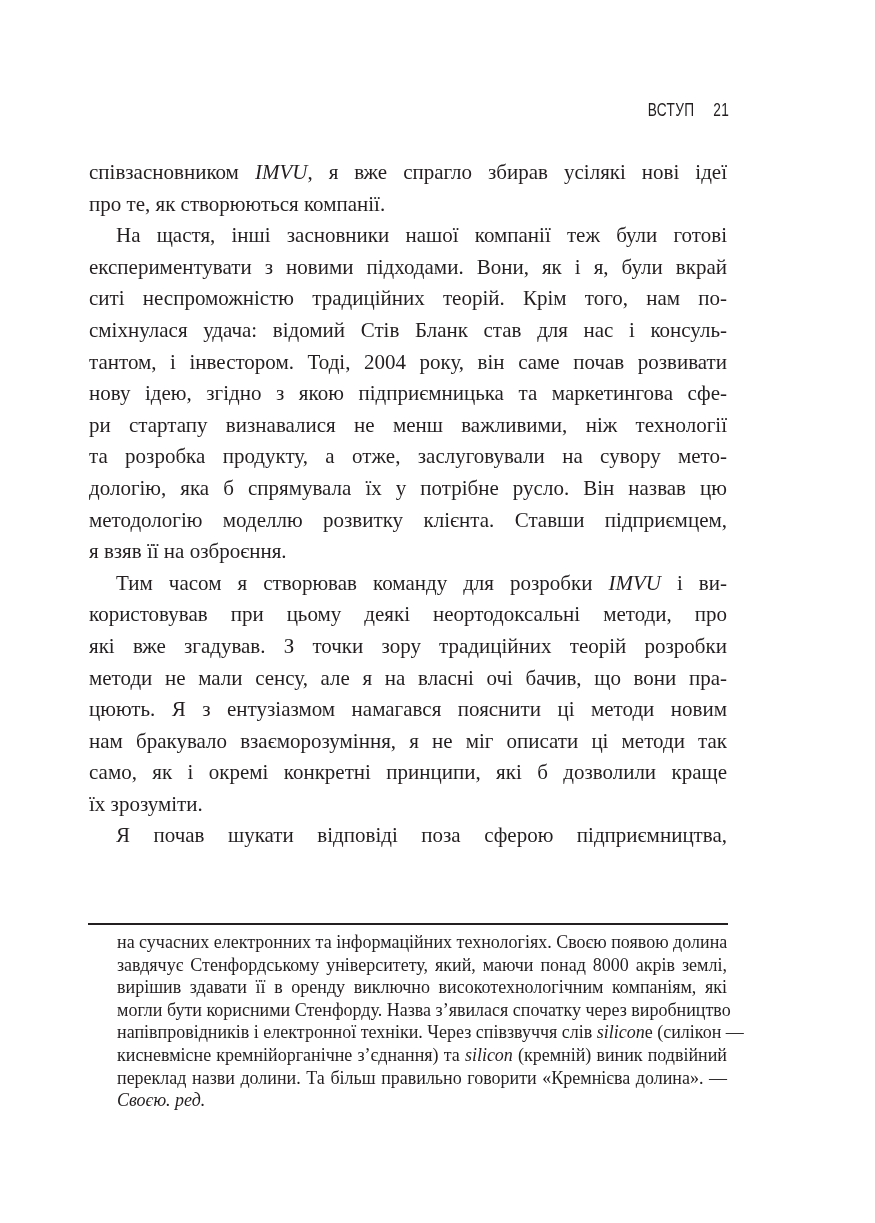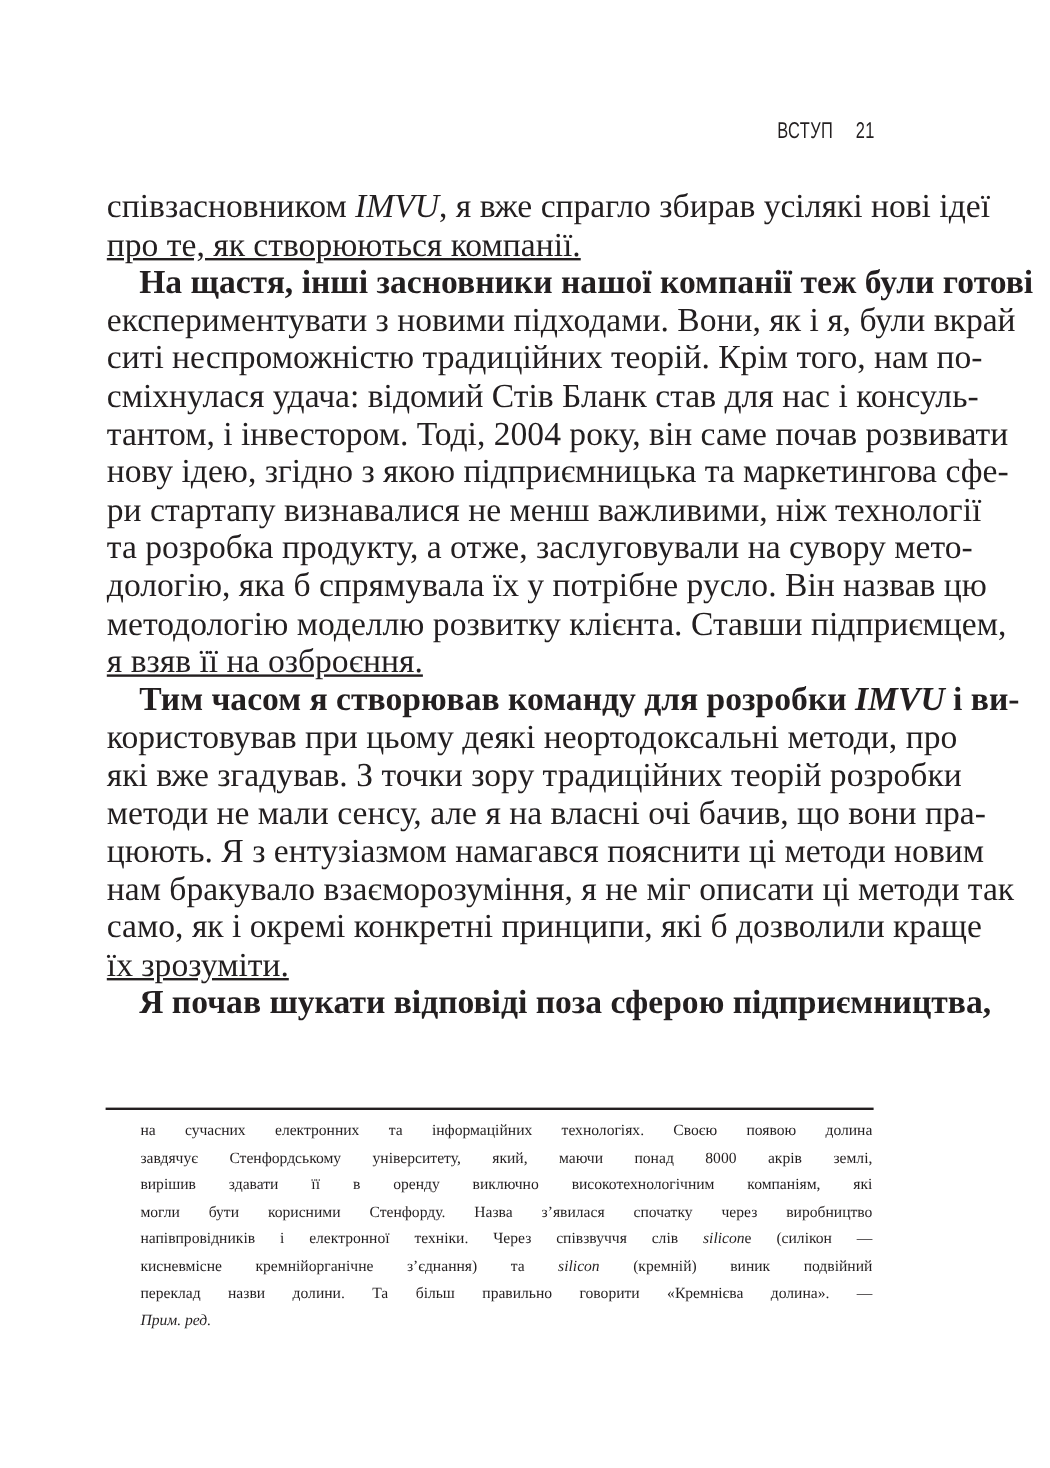--- a/index.html
+++ b/index.html
@@ -33,32 +33,30 @@
     .body-text {
       position: absolute;
       left: 89px;
       top: 157px;
       width: 638px;
     }
     .line {
       display: block;
       height: 31.6px;
       line-height: 31.6px;
-      font-size: 28px;
+      font-size: 21px;
       white-space: nowrap;
       text-align: justify;
       text-align-last: justify;
     }
     .line.last {
       text-align-last: left;
-      text-decoration: underline;
     }
     .line.indent {
       padding-left: 27px;
-      font-weight: bold;
     }
     .line i {
       font-style: italic;
     }
     .rule {
       position: absolute;
       left: 88px;
       top: 923px;
       width: 640px;
       height: 2px;
@@ -67,21 +65,21 @@
     .footnote {
       position: absolute;
       left: 117px;
       top: 931px;
       width: 610px;
     }
     .fline {
       display: block;
       height: 22.6px;
       line-height: 22.6px;
-      font-size: 13px;
+      font-size: 18px;
       white-space: nowrap;
       text-align: justify;
       text-align-last: justify;
     }
     .fline.last {
       text-align-last: left;
     }
     .fline i { }
   </style>
 </head>
@@ -119,14 +117,14 @@
 <div class="rule"></div>
 
 <div class="footnote">
   <span class="fline"><span>на сучасних електронних та інформаційних технологіях. Своєю появою долина</span></span>
   <span class="fline"><span>завдячує Стенфордському університету, який, маючи понад 8000 акрів землі,</span></span>
   <span class="fline"><span>вирішив здавати її в оренду виключно високотехнологічним компаніям, які</span></span>
   <span class="fline"><span>могли бути корисними Стенфорду. Назва з’явилася спочатку через виробництво</span></span>
   <span class="fline"><span>напівпровідників і електронної техніки. Через співзвуччя слів </span><i>silicon</i><span>e (силікон —</span></span>
   <span class="fline"><span>кисневмісне кремнійорганічне з’єднання) та </span><i>silicon</i><span> (кремній) виник подвійний</span></span>
   <span class="fline"><span>переклад назви долини. Та більш правильно говорити «Кремнієва долина». —</span></span>
-  <span class="fline last"><i>Прим. ред.</i></span>
+  <span class="fline last"><i>Своєю. ред.</i></span>
 </div>
 
 </body></html>

